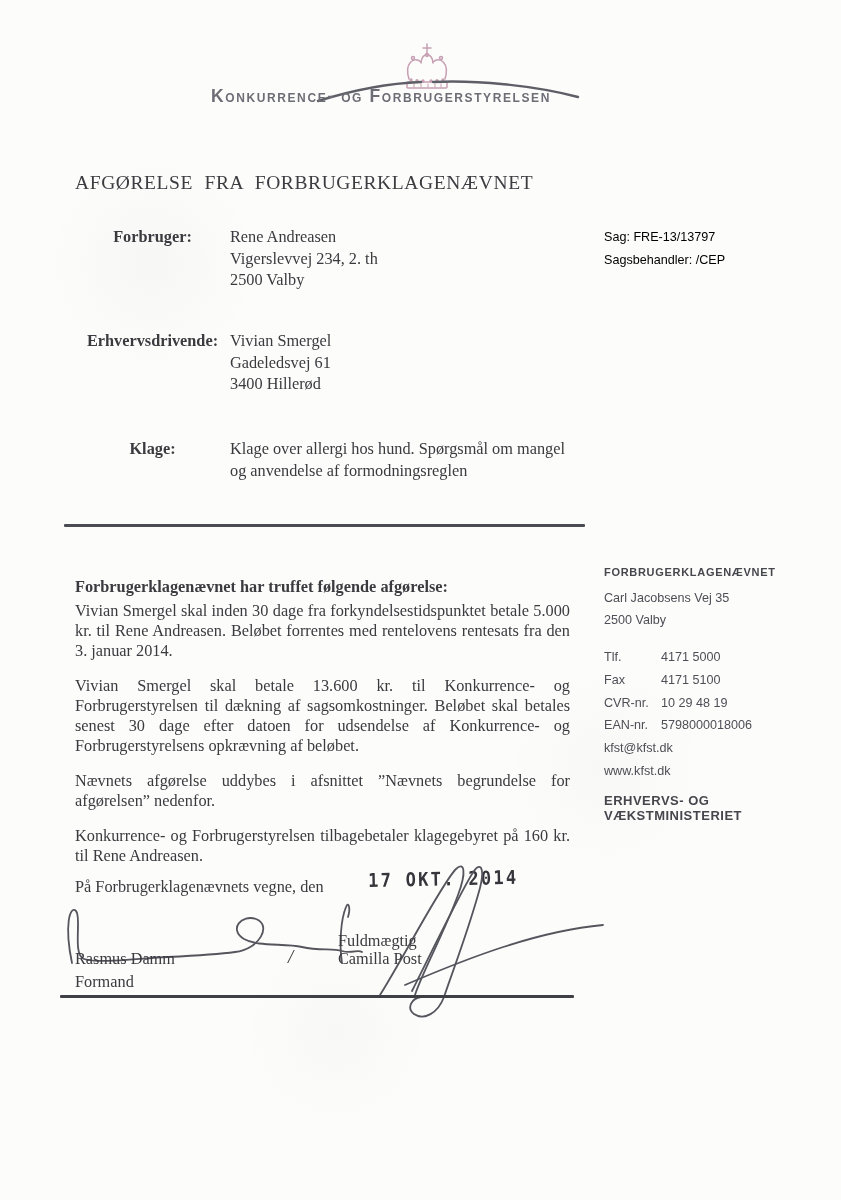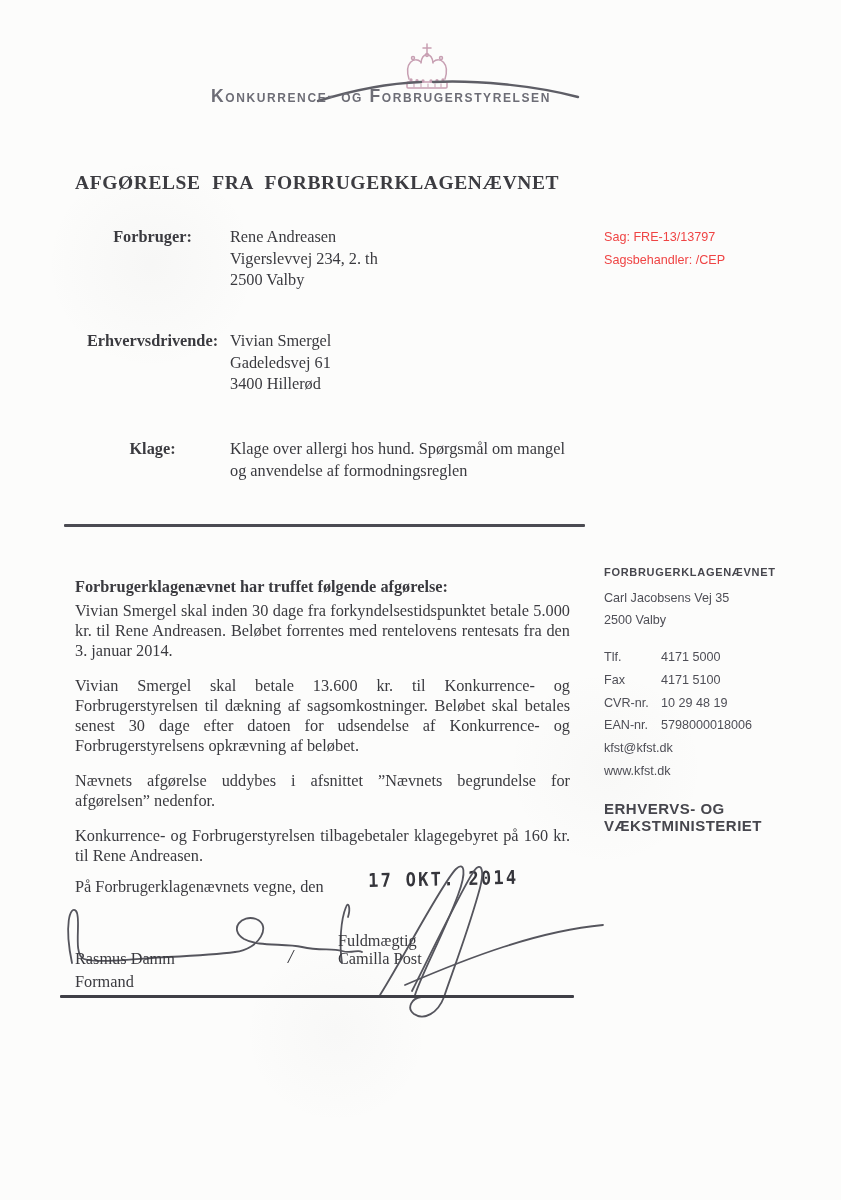--- a/index.html
+++ b/index.html
@@ -30,38 +30,38 @@
     font-variant:small-caps;
     font-weight:700;
     font-size:17.5px;
     letter-spacing:1.6px;
     color:#6d6d76;
   }
 
   
   .doc-title{
     position:absolute;left:75px;top:172px;
-    font-size:19.5px;font-weight:700;
+    font-size:19.5px;font-weight:400;
     letter-spacing:.6px;word-spacing:6px;
     color:#3c3c41;
   }
 
   
   .party{position:absolute;left:75px;display:flex;font-size:16.3px;line-height:21.5px;}
   .party .plabel{width:155px;font-weight:700;flex:0 0 155px;text-align:center;}
   .party .pvalue{width:352px;}
   #party-forbruger{top:226px;}
   #party-erhverv{top:330px;}
   #party-klage{top:438px;}
 
   
   .case-meta{
     position:absolute;left:604px;top:226px;
     font-family:"Liberation Sans", sans-serif;
-    font-size:12.6px;line-height:23px;color:#ef4444;
+    font-size:12.6px;line-height:23px;color:#000000;
   }
 
   
   .rule-top{position:absolute;left:64px;top:524px;width:521px;height:2.5px;background:#4b4b52;border-radius:1px;}
   .rule-bottom{position:absolute;left:60px;top:995px;width:514px;height:3px;background:#3f3f46;border-radius:1px;}
 
   
   .decision{position:absolute;left:75px;top:576px;width:511px;}
   .decision .dheading{font-size:16.3px;font-weight:700;margin:0 0 3px 0;line-height:22px;}
   .decision p{margin:0 16px 15px 0;font-size:16.3px;line-height:20px;text-align:justify;}
@@ -70,21 +70,21 @@
   
   .sidebar{
     position:absolute;left:604px;top:566px;width:200px;
     font-family:"Liberation Sans", sans-serif;color:#4e4e56;font-size:12.6px;
   }
   .sidebar .sb-org{font-size:11px;font-weight:700;letter-spacing:.7px;color:#46464d;margin-bottom:9px;}
   .sidebar .sb-addr{line-height:22px;}
   .sidebar .contacts{margin-top:15px;}
   .sidebar .crow{display:flex;line-height:22.8px;}
   .sidebar .clabel{flex:0 0 57px;}
-  .sidebar .ministry{margin-top:17px;font-size:15px;font-weight:700;letter-spacing:.5px;color:#46464d;}
+  .sidebar .ministry{margin-top:10px;font-size:13px;font-weight:700;letter-spacing:.5px;color:#46464d;}
 
   
   .signoff-line{position:absolute;left:75px;top:877px;font-size:16.3px;}
   .date-stamp{
     position:absolute;left:368px;top:869px;
     font-family:"DejaVu Sans Mono", monospace;
     font-weight:700;font-size:19px;letter-spacing:2.5px;
     color:#35353b;
     transform:rotate(-1.2deg) scaleX(.9);transform-origin:left center;
     white-space:nowrap;

